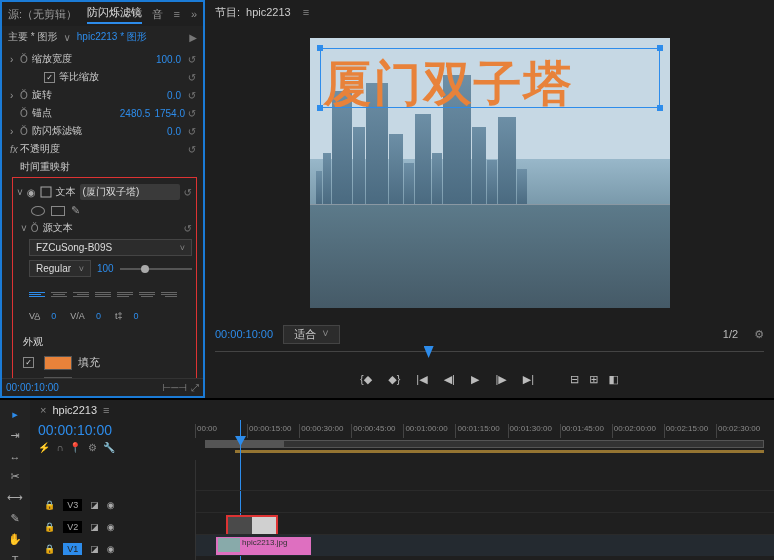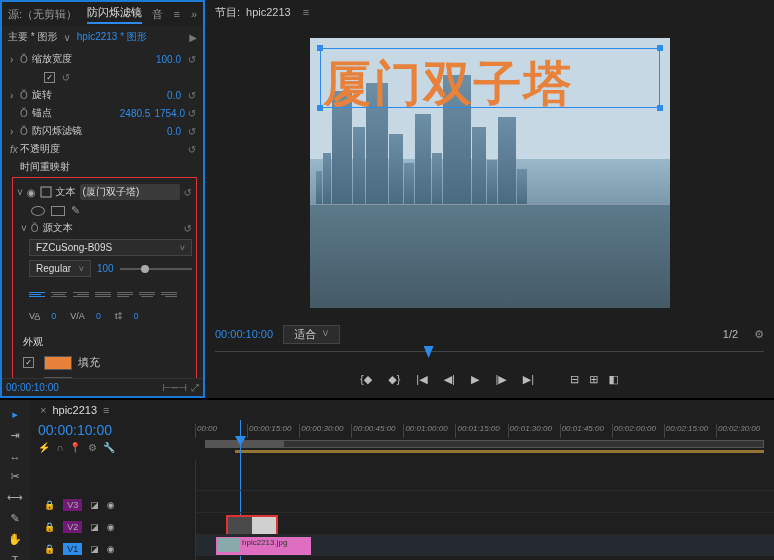--- a/index.html
+++ b/index.html
@@ -104,34 +104,34 @@
 .tool-col .t { width: 16px; height: 16px; color: #aaa; cursor: pointer; display: flex; align-items: center; justify-content: center; }
 .tool-col .t.active { color: #2d8ceb; }
 
 .tl-body { flex: 1; display: flex; flex-direction: column; background: #1f1f1f; }
 .tl-tabs { display: flex; align-items: center; height: 20px; padding-left: 10px; gap: 6px; font-size: 11px; color: #ddd; }
 .tl-head { display: flex; height: 40px; }
 .tl-head-left { width: 165px; padding: 2px 8px; }
 .tl-tc { color: #2d8ceb; font-size: 14px; font-weight: 500; }
 .tl-opts { display: flex; gap: 6px; color: #888; margin-top: 4px; font-size: 10px; }
 .tl-head-right { flex: 1; position: relative; }
-.ruler { position: absolute; top: 4px; left: 0; right: 6px; height: 14px; display: flex; font-size: 8px; color: #888; font-style: italic; }
+.ruler { position: absolute; top: 4px; left: 0; right: 6px; height: 14px; display: flex; font-size: 8px; color: #888; }
 .ruler div { flex: 1; border-left: 1px solid #444; padding-left: 1px; white-space: nowrap; }
 .navbar { position: absolute; top: 20px; left: 10px; right: 10px; height: 8px; background: #333; border: 1px solid #555; }
 .navbar .thumb { position: absolute; left: 0; width: 14%; top: 0; bottom: 0; background: #555; }
 .yellow { position: absolute; top: 30px; left: 40px; right: 10px; height: 3px; background: #c79a3a; opacity: .7; }
 
 .playhead-line { position: absolute; left: 45px; top: 0; bottom: -120px; width: 1px; background: #2d8ceb; }
 .playhead-line::before { content: ""; position: absolute; top: 16px; left: -5px; width: 11px; height: 10px; background: #2d8ceb; clip-path: polygon(0 0,100% 0,50% 100%); }
 
 .tracks { flex: 1; display: flex; }
 .track-hdrs { width: 165px; display: flex; flex-direction: column; justify-content: flex-end; }
 .trk-h { display: flex; align-items: center; gap: 8px; height: 22px; padding-left: 14px; font-size: 9px; color: #aaa; }
 .trk-h .lock { color: #888; }
-.trk-h .vlabel { background: #701a75; padding: 1px 4px; }
+.trk-h .vlabel { background: #000000; padding: 1px 4px; }
 .trk-h .vlabel.active { background: #2d8ceb; color: #222; }
 .trk-h .eye { color: #aaa; }
 .trk-h .tog { color: #aaa; }
 .track-lanes { flex: 1; position: relative; border-left: 1px solid #333; }
 .lane { position: absolute; left: 0; right: 0; height: 22px; border-top: 1px solid #2a2a2a; }
 .lane.v3 { bottom: 48px; } .lane.v2 { bottom: 26px; }
 .lane.v1 { bottom: 4px; background: #242a30; }
 .clip-graphic { position: absolute; left: 30px; top: 2px; width: 52px; height: 30px; border: 2px solid #d33; }
 .clip-graphic .up { height: 18px; background: #3a3a3a; display: flex; }
 .clip-graphic .up .l { width: 50%; background: #4a4a4a; }
@@ -163,20 +163,21 @@
       <div class="prop-list">
         <div class="prop-row">
           <span class="caret">›</span>
             <span class="stop">Ŏ</span>
           <span class="lbl">缩放宽度</span>
           <span class="val">100.0</span>
           <span class="rst">↺</span>
         </div>
         <div class="prop-row" style="padding-left:34px;">
           <span class="check on"></span>
+          <span class="lbl">等比缩放</span>
           <span class="rst">↺</span>
         </div>
         <div class="prop-row">
           <span class="caret">›</span>
             <span class="stop">Ŏ</span>
           <span class="lbl">旋转</span>
           <span class="val">0.0</span>
           <span class="rst">↺</span>
         </div>
         <div class="prop-row">

